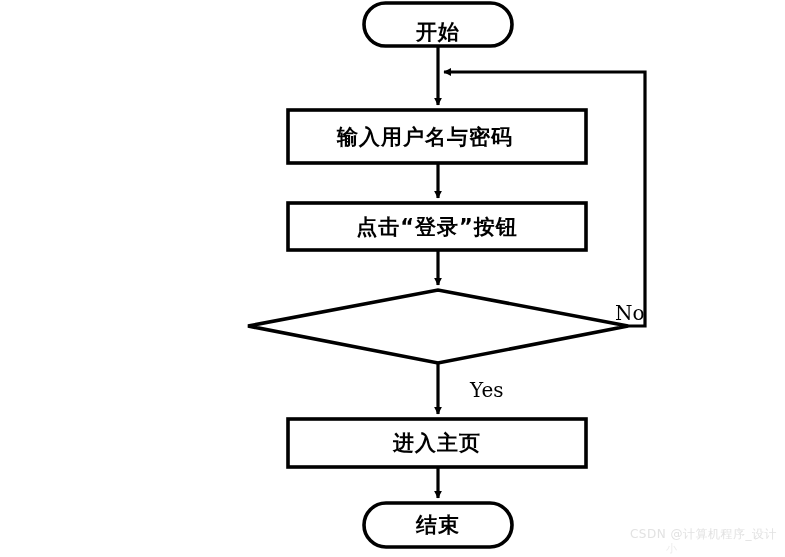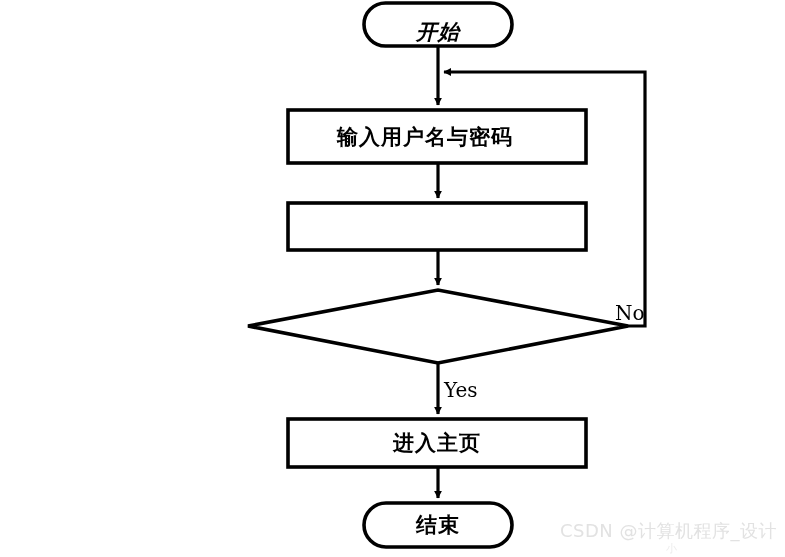--- a/index.html
+++ b/index.html
@@ -48,21 +48,21 @@
     white-space: nowrap;
     pointer-events: none;
     text-align: right;
   }
   #watermark {
     position: absolute;
     right: 8px;
     bottom: 14px;
     color: #e2e2e2;
     font-family: "DejaVu Sans", "Liberation Sans", sans-serif;
-    font-size: 18px;
+    font-size: 12px;
     letter-spacing: 0.5px;
     white-space: nowrap;
     user-select: none;
   }
   #watermark-sub {
     position: absolute;
     right: 108px;
     bottom: 1px;
     color: #ededed;
     font-family: "DejaVu Sans", "Liberation Sans", sans-serif;
@@ -101,30 +101,31 @@
 
     <line x1="438" y1="250" x2="438" y2="285" stroke="#000000" stroke-width="3.2" marker-end="url(#arrowhead)"></line>
 
     <line x1="438" y1="363" x2="438" y2="414" stroke="#000000" stroke-width="3.2" marker-end="url(#arrowhead)"></line>
 
     <line x1="438" y1="467" x2="438" y2="498" stroke="#000000" stroke-width="3.2" marker-end="url(#arrowhead)"></line>
 
     <path d="M 628 326 L 645 326 L 645 72 L 444 72" fill="none" stroke="#000000" stroke-width="3.2" stroke-linejoin="miter" marker-end="url(#arrowhead)"></path>
   </svg>
 
-  <div class="node-label terminal-label" style="left:364px; top:3px; width:148px; height:57px;font-style:italic;">开始</div>
+  <div class="node-label terminal-label" style="left:364px; top:3px; width:148px; height:57px;">开始</div>
 
   <div class="node-label process-label" style="left:288px; top:110px; width:274px; height:53px;">输入用户名与密码</div>
 
+  <div class="node-label process-label" style="left:288px; top:203px; width:298px; height:47px;">点击“登录”按钮</div>
 
 
   <div class="node-label process-label" style="left:288px; top:419px; width:298px; height:48px;">进入主页</div>
 
   <div class="node-label terminal-label" style="left:364px; top:503px; width:148px; height:44px;">结束</div>
 
-  <div class="edge-label" style="left:444px; top:378px;">Yes</div>
+  <div class="edge-label" style="left:470px; top:378px;">Yes</div>
 
   <div class="edge-label" style="left:615px; top:301px;">No</div>
 
   <div id="watermark">CSDN @计算机程序_设计</div>
   <div id="watermark-sub">小</div>
 
 </div>
 
 </body></html>

